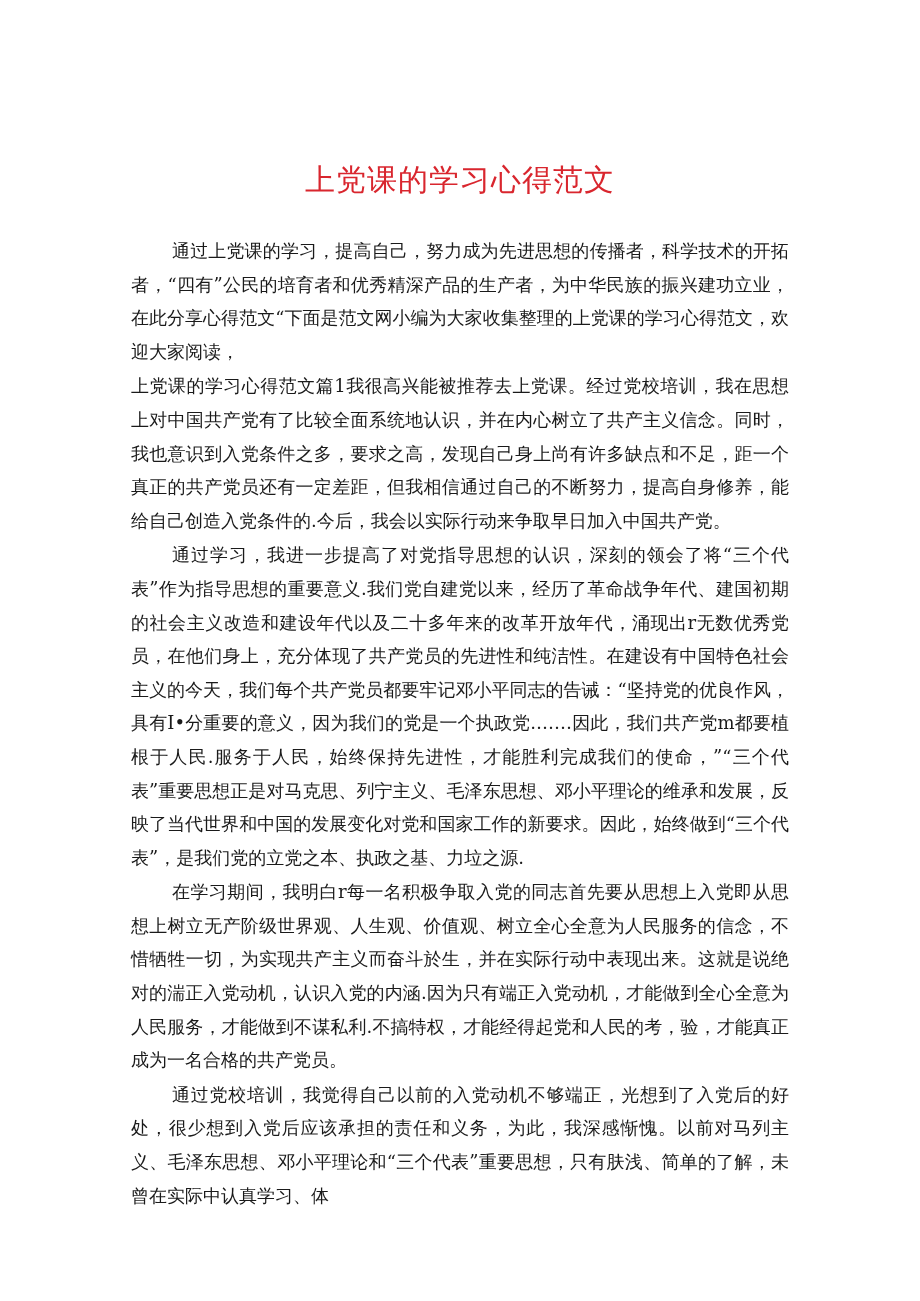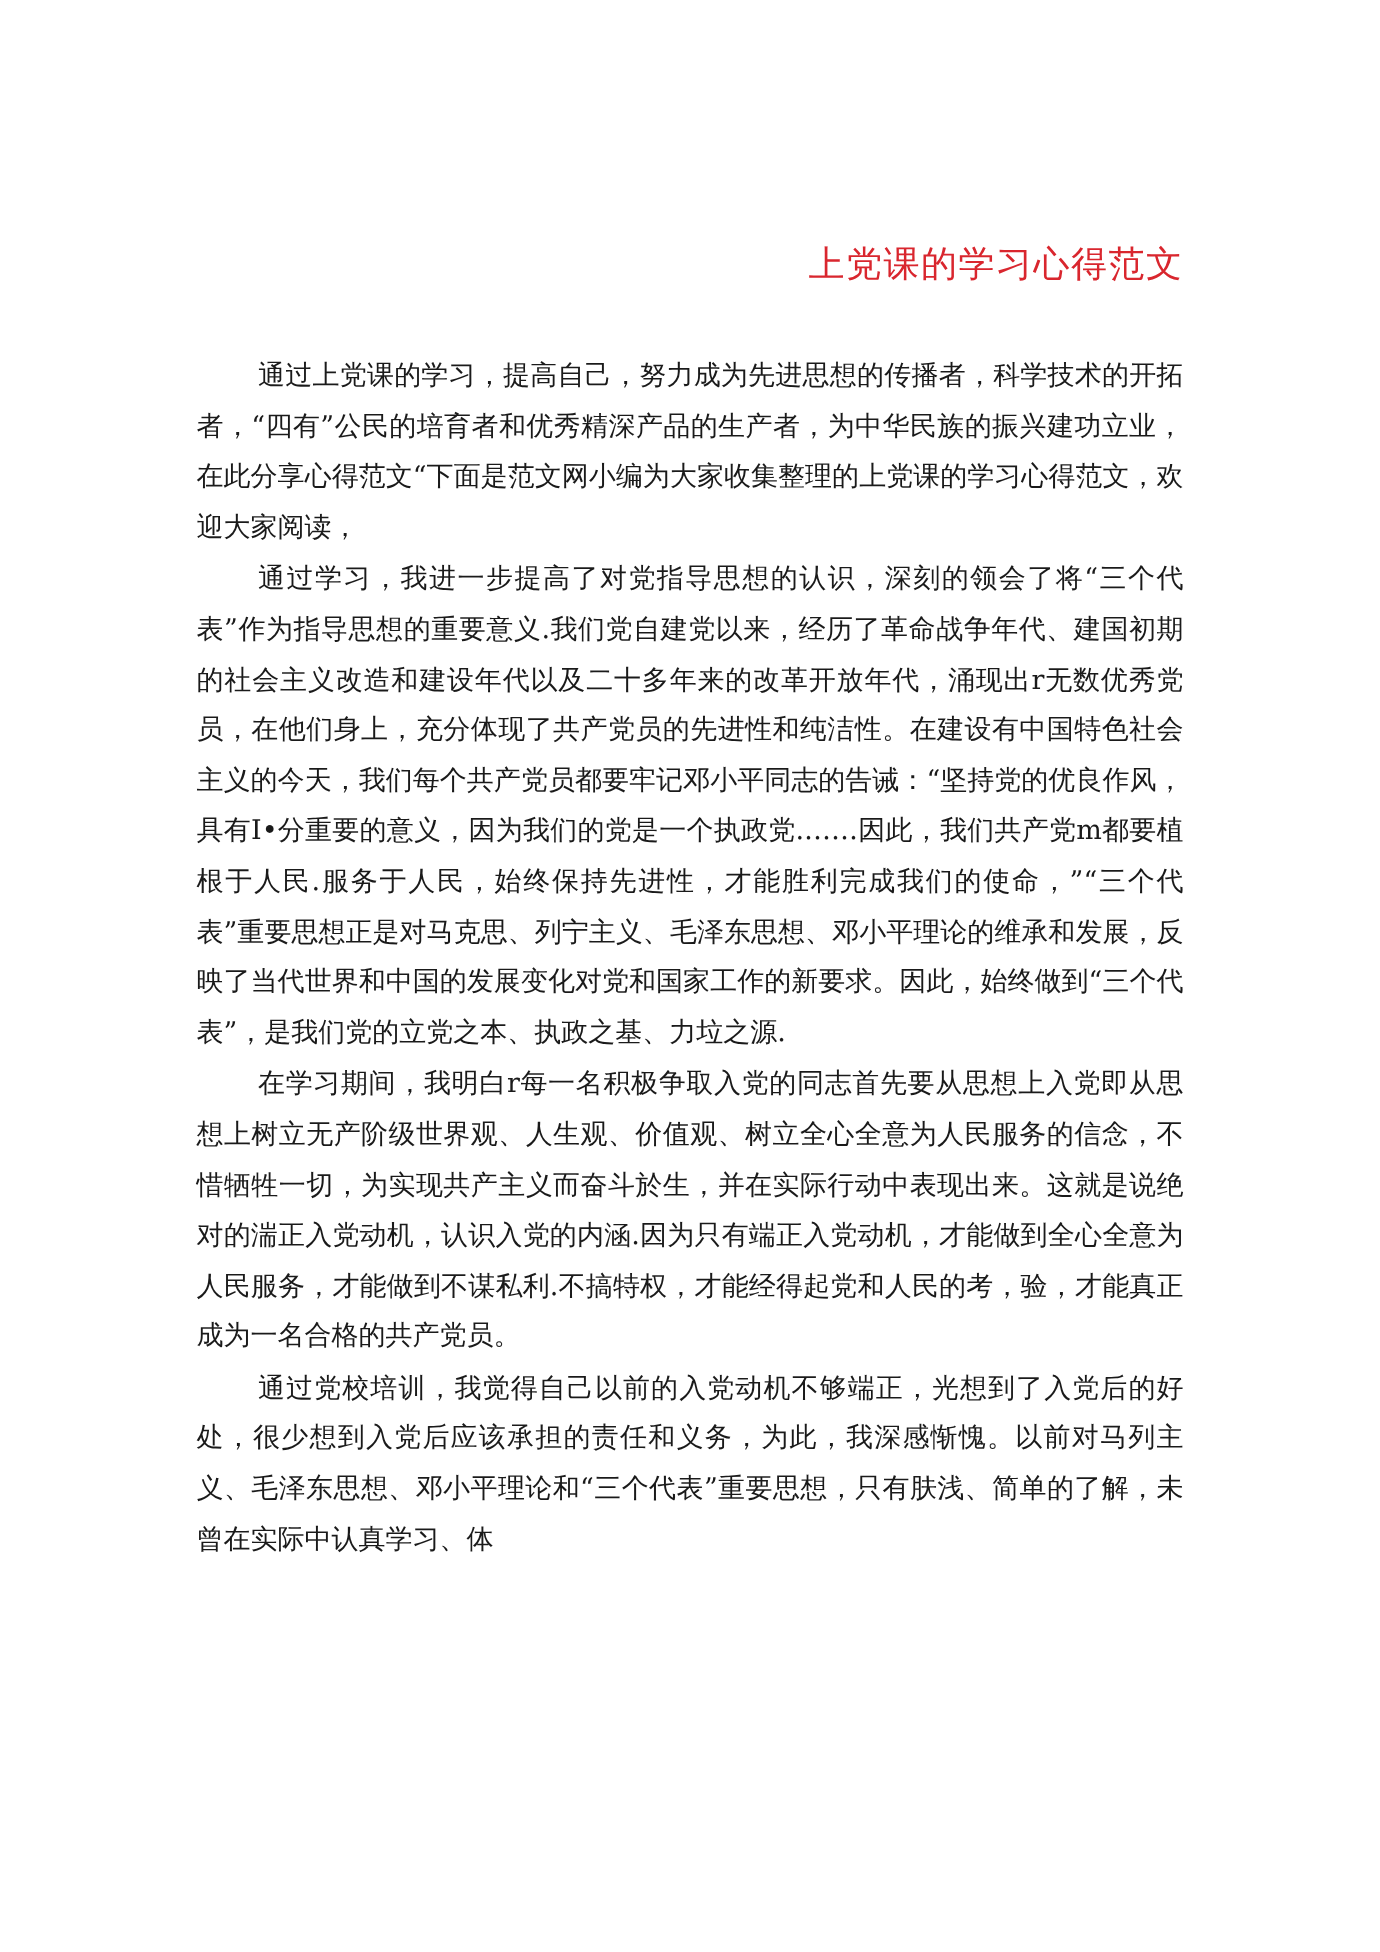--- a/index.html
+++ b/index.html
@@ -4,22 +4,22 @@
 <style>
   html, body { margin: 0; padding: 0; background: #ffffff; }
   body { width: 920px; height: 1301px; position: relative; overflow: hidden; }
   .page {
     position: absolute; left: 131px; top: 0; width: 658px;
     font-family: "DejaVu Serif", "Liberation Serif", serif;
     color: #1a1a1a;
   }
   .title {
     position: absolute; top: 160px; left: 0; width: 658px;
-    text-align: right;
-    font-size: 24px; color: #d9262e; letter-spacing: 1px;
+    text-align: center;
+    font-size: 30px; color: #d9262e; letter-spacing: 1px;
     font-family: Liberation Serif, serif;
     font-weight: normal; margin: 0;
   }
   .body {
     position: absolute; top: 234px; left: 0; width: 658px;
   }
   .para {
     margin: 0 0 1px 0;
     font-size: 18px; line-height: 33.6px;
     text-align: justify;
@@ -28,17 +28,18 @@
   }
   .indent { text-indent: 41px; }
 </style>
 </head>
 <body>
 
 <div class="page">
   <h1 class="title">上党课的学习心得范文</h1>
   <div class="body">
     <p class="para indent">通过上党课的学习，提高自己，努力成为先进思想的传播者，科学技术的开拓者，“四有”公民的培育者和优秀精深产品的生产者，为中华民族的振兴建功立业，在此分享心得范文“下面是范文网小编为大家收集整理的上党课的学习心得范文，欢迎大家阅读，</p>
+    <p class="para">上党课的学习心得范文篇1我很高兴能被推荐去上党课。经过党校培训，我在思想上对中国共产党有了比较全面系统地认识，并在内心树立了共产主义信念。同时，我也意识到入党条件之多，要求之高，发现自己身上尚有许多缺点和不足，距一个真正的共产党员还有一定差距，但我相信通过自己的不断努力，提高自身修养，能给自己创造入党条件的.今后，我会以实际行动来争取早日加入中国共产党。</p>
     <p class="para indent">通过学习，我进一步提高了对党指导思想的认识，深刻的领会了将“三个代表”作为指导思想的重要意义.我们党自建党以来，经历了革命战争年代、建国初期的社会主义改造和建设年代以及二十多年来的改革开放年代，涌现出r无数优秀党员，在他们身上，充分体现了共产党员的先进性和纯洁性。在建设有中国特色社会主义的今天，我们每个共产党员都要牢记邓小平同志的告诫：“坚持党的优良作风，具有I•分重要的意义，因为我们的党是一个执政党.……因此，我们共产党m都要植根于人民.服务于人民，始终保持先进性，才能胜利完成我们的使命，”“三个代表”重要思想正是对马克思、列宁主义、毛泽东思想、邓小平理论的维承和发展，反映了当代世界和中国的发展变化对党和国家工作的新要求。因此，始终做到“三个代表”，是我们党的立党之本、执政之基、力垃之源.</p>
     <p class="para indent">在学习期间，我明白r每一名积极争取入党的同志首先要从思想上入党即从思想上树立无产阶级世界观、人生观、价值观、树立全心全意为人民服务的信念，不惜牺牲一切，为实现共产主义而奋斗於生，并在实际行动中表现出来。这就是说绝对的湍正入党动机，认识入党的内涵.因为只有端正入党动机，才能做到全心全意为人民服务，才能做到不谋私利.不搞特权，才能经得起党和人民的考，验，才能真正成为一名合格的共产党员。</p>
     <p class="para indent">通过党校培训，我觉得自己以前的入党动机不够端正，光想到了入党后的好处，很少想到入党后应该承担的责任和义务，为此，我深感惭愧。以前对马列主义、毛泽东思想、邓小平理论和“三个代表”重要思想，只有肤浅、简单的了解，未曾在实际中认真学习、体</p>
   </div>
 </div>
 
 </body></html>

